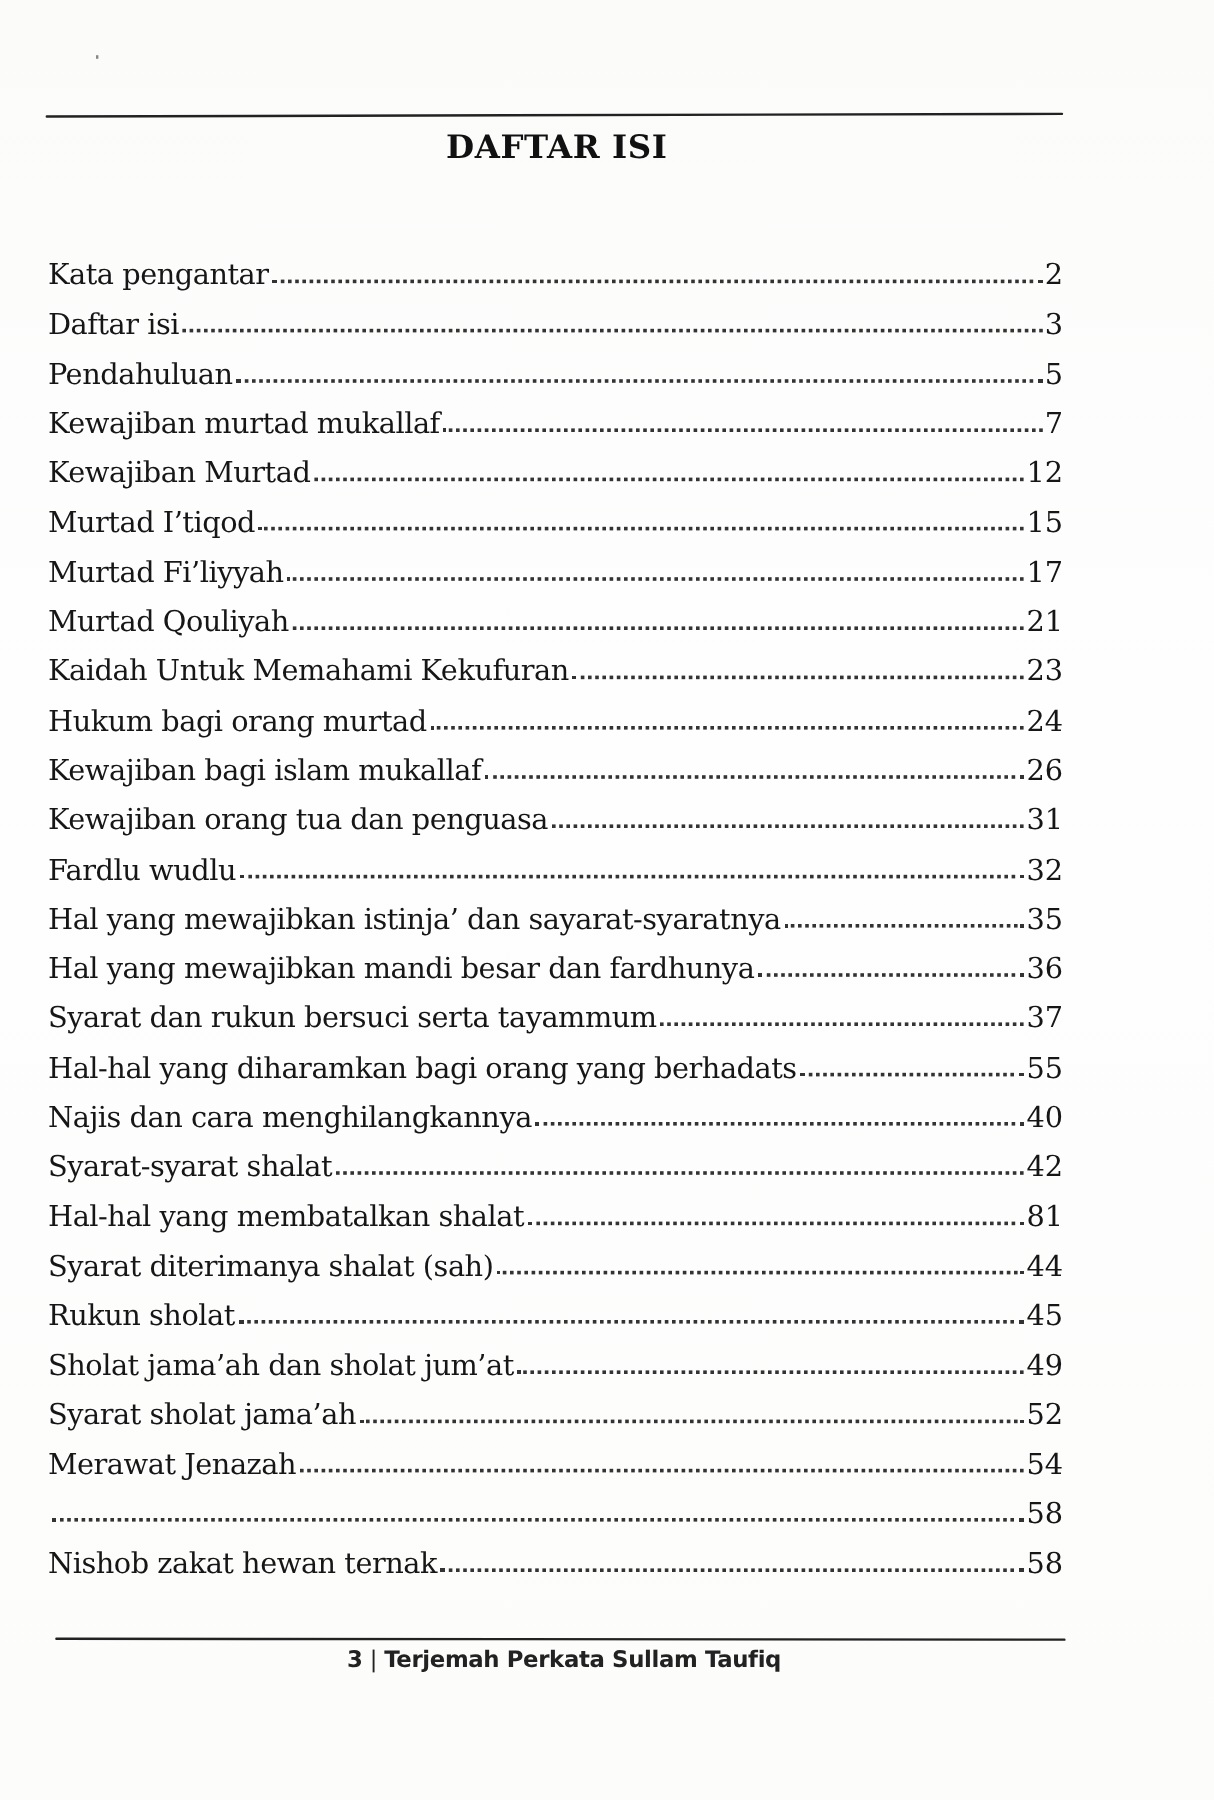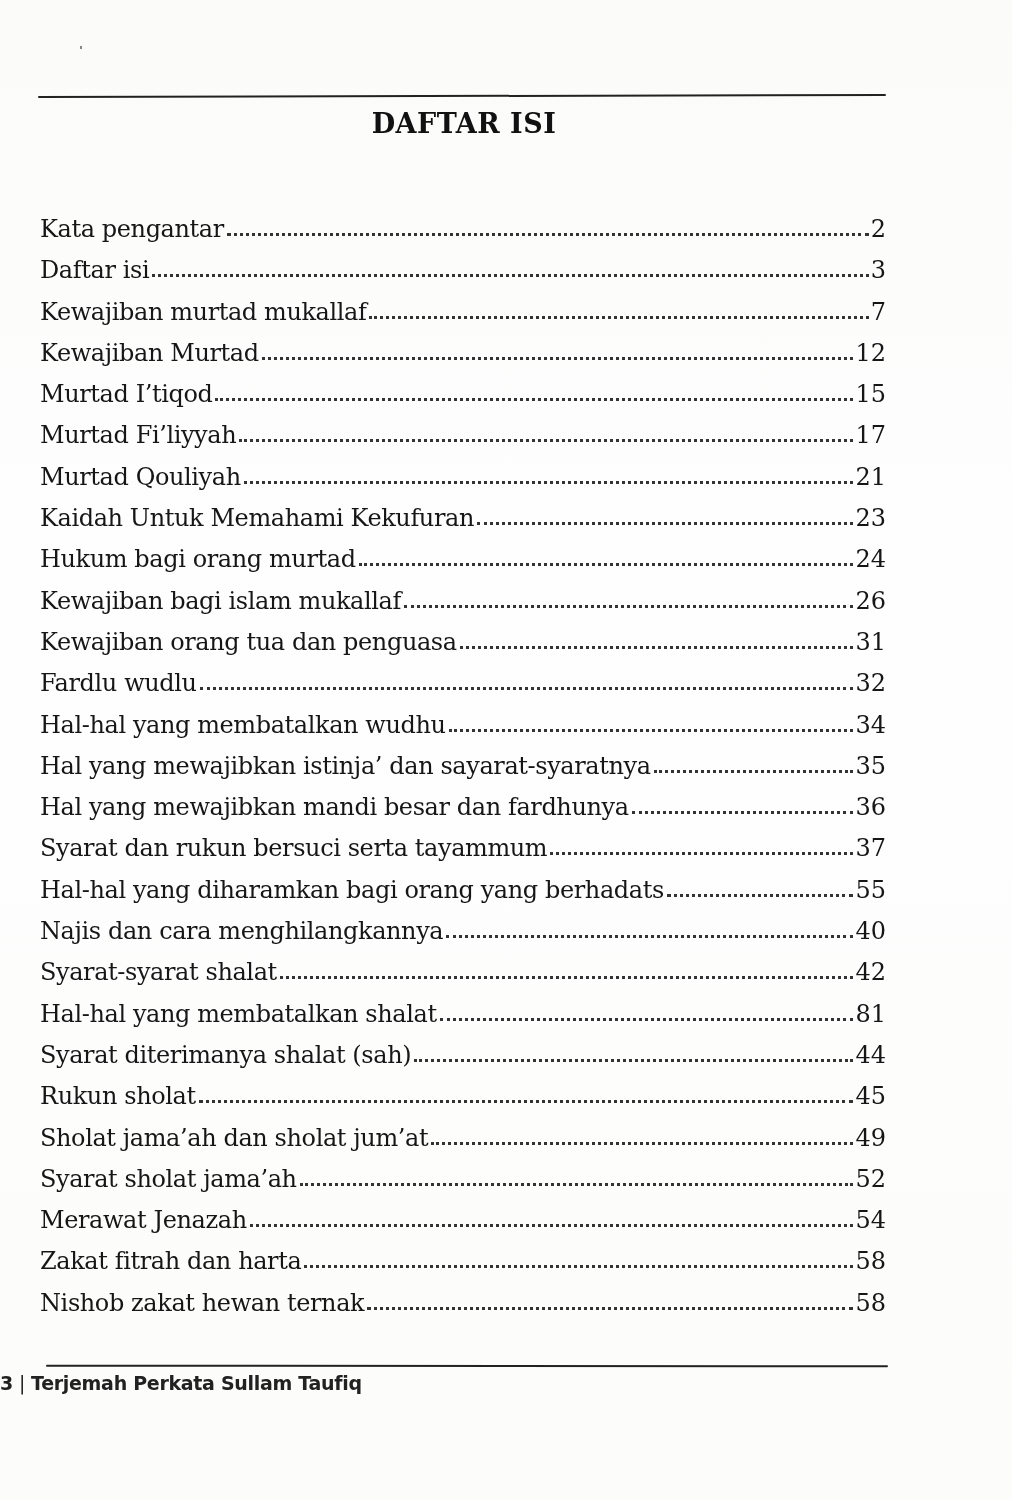--- a/index.html
+++ b/index.html
@@ -85,21 +85,21 @@
     .toc-page {
       flex: 0 0 auto;
       text-align: right;
       min-width: 14px;
     }
     .footer {
       position: absolute;
       left: 0;
       width: 940px;
       top: 1372px;
-      text-align: left;
+      text-align: center;
       font-family: "DejaVu Sans", sans-serif;
       font-weight: bold;
       font-size: 19px;
       letter-spacing: -0.3px;
       color: #222;
     }
     .footer .sep {
       margin: 0 6px;
       font-weight: normal;
     }
@@ -117,20 +117,25 @@
       <span class="toc-label">Kata pengantar</span>
       <span class="toc-leader"></span>
       <span class="toc-page">2</span>
     </div>
     <div class="toc-row">
       <span class="toc-label">Daftar isi</span>
       <span class="toc-leader"></span>
       <span class="toc-page">3</span>
     </div>
     <div class="toc-row">
+      <span class="toc-label">Pendahuluan</span>
+      <span class="toc-leader"></span>
+      <span class="toc-page">5</span>
+    </div>
+    <div class="toc-row">
       <span class="toc-label">Kewajiban murtad mukallaf</span>
       <span class="toc-leader"></span>
       <span class="toc-page">7</span>
     </div>
     <div class="toc-row">
       <span class="toc-label">Kewajiban Murtad</span>
       <span class="toc-leader"></span>
       <span class="toc-page">12</span>
     </div>
     <div class="toc-row">
@@ -167,25 +172,20 @@
       <span class="toc-label">Kewajiban orang tua dan penguasa</span>
       <span class="toc-leader"></span>
       <span class="toc-page">31</span>
     </div>
     <div class="toc-row">
       <span class="toc-label">Fardlu wudlu</span>
       <span class="toc-leader"></span>
       <span class="toc-page">32</span>
     </div>
     <div class="toc-row">
-      <span class="toc-label">Hal-hal yang membatalkan wudhu</span>
-      <span class="toc-leader"></span>
-      <span class="toc-page">34</span>
-    </div>
-    <div class="toc-row">
       <span class="toc-label">Hal yang mewajibkan istinja’ dan sayarat-syaratnya</span>
       <span class="toc-leader"></span>
       <span class="toc-page">35</span>
     </div>
     <div class="toc-row">
       <span class="toc-label">Hal yang mewajibkan mandi besar dan fardhunya</span>
       <span class="toc-leader"></span>
       <span class="toc-page">36</span>
     </div>
     <div class="toc-row">
@@ -232,21 +232,20 @@
       <span class="toc-label">Syarat sholat jama’ah</span>
       <span class="toc-leader"></span>
       <span class="toc-page">52</span>
     </div>
     <div class="toc-row">
       <span class="toc-label">Merawat Jenazah</span>
       <span class="toc-leader"></span>
       <span class="toc-page">54</span>
     </div>
     <div class="toc-row">
-      <span class="toc-label">Zakat fitrah dan harta</span>
       <span class="toc-leader"></span>
       <span class="toc-page">58</span>
     </div>
     <div class="toc-row">
       <span class="toc-label">Nishob zakat hewan ternak</span>
       <span class="toc-leader"></span>
       <span class="toc-page">58</span>
     </div>
   </div>
 

